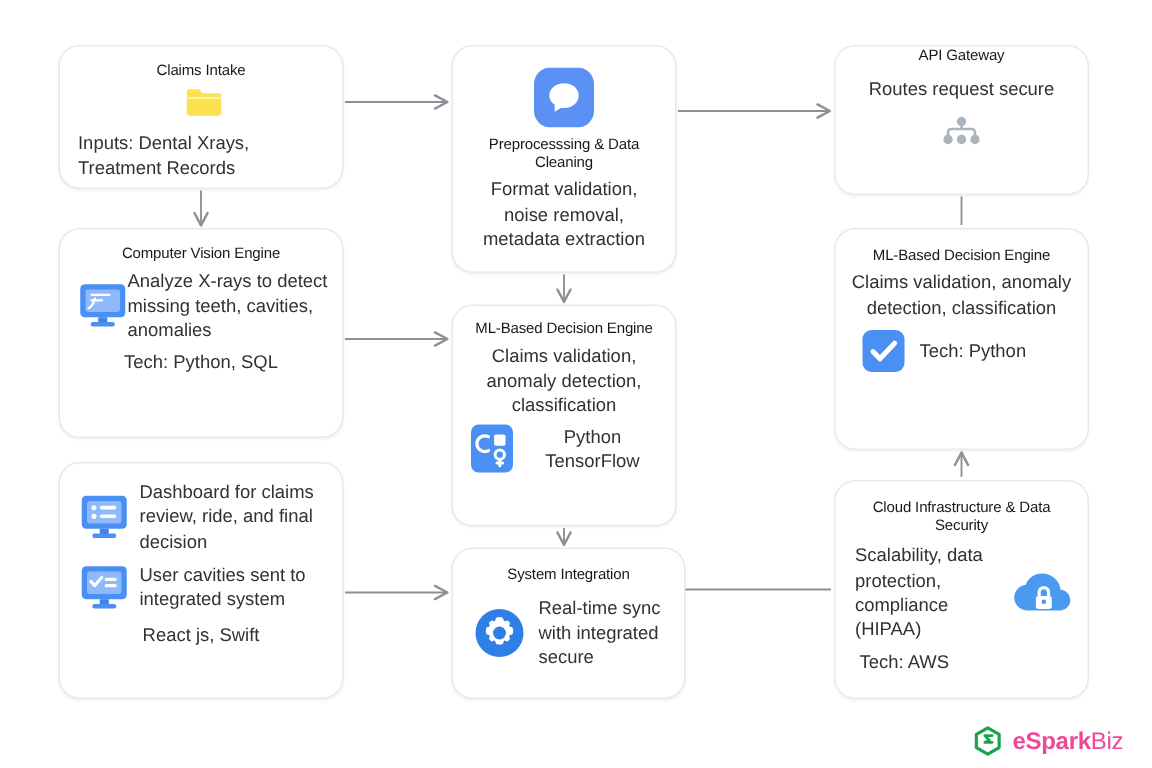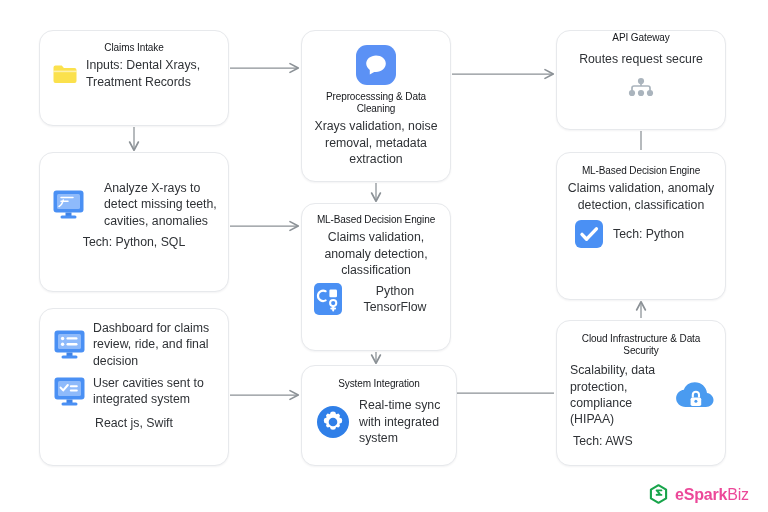--- a/index.html
+++ b/index.html
@@ -80,22 +80,22 @@
   #c-ml{justify-content:flex-start;padding-top:10px;}
   #c-sys{justify-content:flex-start;padding-top:12px;}
 
   #c-cloud .row{justify-content:flex-start;padding-left:6px;}
   #c-cloud .tech{align-self:flex-start;padding-left:6px;text-align:left;}
   #c-mldec .row{justify-content:flex-start;padding-left:14px;gap:9px;}
   #c-ml .row{justify-content:flex-start;padding-left:2px;gap:6px;}
   #c-sys .row{justify-content:flex-start;padding-left:8px;gap:9px;}
   #c-agent .row{justify-content:flex-start;padding-left:6px;}
   #c-agent .tech{margin-top:7px;}
-  #c-claims .row{justify-content:flex-start;padding-left:4px;gap:8px;}
-  #c-cv .row{justify-content:flex-start;padding-left:4px;gap:19px;margin-top:16px;}
+  #c-claims .row{justify-content:flex-start;padding-left:4px;gap:8px;flex-direction:column;}
+  #c-cv .row{justify-content:flex-start;padding-left:4px;gap:0;}
 
   .brand{
     position:absolute;left:648px;top:484px;
     display:flex;align-items:center;gap:6px;
   }
   .brand-text{
     font-size:16px;font-weight:700;color:#ec4899;letter-spacing:-0.2px;text-align:center;
   }
   .brand-text .lt{font-weight:400;}
 </style>
@@ -139,20 +139,21 @@
     <div class="row">
       <svg class="ico" width="26" height="22" viewBox="0 0 26 22">
         <path d="M1.5 4.5a2 2 0 0 1 2-2h6.2l2.2 2.6H22.5a2 2 0 0 1 2 2v11a2 2 0 0 1-2 2h-19a2 2 0 0 1-2-2z" fill="#fbe14d"></path>
         <path d="M1.5 7.6h23v1.6h-23z" fill="#ffffff" opacity=".55"></path>
       </svg>
       <div class="sub">Inputs: Dental Xrays, Treatment Records</div>
     </div>
   </div>
 
   <div class="card" id="c-cv">
+    <div class="title">Computer Vision Engine</div>
     <div class="row">
       <svg class="ico" width="33" height="31" viewBox="0 0 33 31">
         <rect x="1.5" y="1.5" width="30" height="22" rx="3" fill="#4a90f4"></rect>
         <rect x="5" y="5" width="23" height="15" rx="1.6" fill="#8ebafb"></rect>
         <path d="M7 17.5c2.5-1.2 3.6-4 4.2-6.4M9 8.5h12M9 12.2h7" stroke="#ffffff" stroke-width="1.5" fill="none" stroke-linecap="round"></path>
         <rect x="13.5" y="23.5" width="6" height="3.6" fill="#3f83e8"></rect>
         <rect x="8.5" y="26.6" width="16" height="3" rx="1.5" fill="#4a90f4"></rect>
       </svg>
       <div class="sub">Analyze X-rays to detect missing teeth, cavities, anomalies</div>
     </div>
@@ -187,21 +188,21 @@
     </div>
     <div class="tech">React js, Swift</div>
   </div>
 
   <div class="card" id="c-prep">
     <svg class="ico" width="40" height="40" viewBox="0 0 40 40" style="margin-bottom:6px;">
       <rect x="0" y="0" width="40" height="40" rx="11" fill="#5b91f5"></rect>
       <path d="M20 10.5c-5.4 0-9.8 3.6-9.8 8.1 0 2.5 1.4 4.8 3.6 6.3v4.6l4.4-2.6c.6.1 1.2.1 1.8.1 5.4 0 9.8-3.6 9.8-8.4s-4.4-8.1-9.8-8.1z" fill="#ffffff"></path>
     </svg>
     <div class="title">Preprocesssing &amp; Data Cleaning</div>
-    <div class="sub">Xrays validation, noise removal, metadata extraction</div>
+    <div class="sub">Format validation, noise removal, metadata extraction</div>
   </div>
 
   <div class="card" id="c-ml">
     <div class="title">ML-Based Decision Engine</div>
     <div class="sub" style="margin-bottom:4px;">Claims validation, anomaly detection, classification</div>
     <div class="row">
       <svg class="ico" width="30" height="34" viewBox="0 0 30 34">
         <rect x="1" y="1" width="28" height="32" rx="5" fill="#4a90f4"></rect>
         <path d="M12.6 9.2a5.2 5.2 0 1 0 0 9.2" stroke="#ffffff" stroke-width="2.2" fill="none" stroke-linecap="round"></path>
         <rect x="16.4" y="7.6" width="7.6" height="7.6" rx="1.2" fill="#ffffff"></rect>
@@ -213,21 +214,21 @@
   </div>
 
   <div class="card" id="c-sys">
     <div class="title" style="margin-bottom:7px;">System Integration</div>
     <div class="row">
       <svg class="ico" width="34" height="34" viewBox="0 0 34 34">
         <circle cx="17" cy="17" r="16" fill="#2f7fe8"></circle>
         <path d="M17 6.4l2.2.5.9 2.3 2.3-.6 1.6 1.6-.6 2.3 2.3.9.5 2.2-.5 2.2-2.3.9.6 2.3-1.6 1.6-2.3-.6-.9 2.3-2.2.5-2.2-.5-.9-2.3-2.3.6-1.6-1.6.6-2.3-2.3-.9-.5-2.2.5-2.2 2.3-.9-.6-2.3 1.6-1.6 2.3.6.9-2.3z" fill="#ffffff"></path>
         <circle cx="17" cy="17" r="4.3" fill="#2f7fe8"></circle>
       </svg>
-      <div class="sub">Real-time sync with integrated system</div>
+      <div class="sub">Real-time sync with integrated secure</div>
     </div>
   </div>
 
   <div class="card" id="c-api">
     <div class="title">API Gateway</div>
     <div class="sub" style="margin-top:4px;">Routes request secure</div>
     <svg class="ico" width="30" height="22" viewBox="0 0 30 22" style="margin-top:9px;">
       <g stroke="#aab4bd" stroke-width="1.7" fill="none" stroke-linecap="round">
         <path d="M15 5v4M6 14v-3a2 2 0 0 1 2-2h14a2 2 0 0 1 2 2v3"></path>
       </g>

